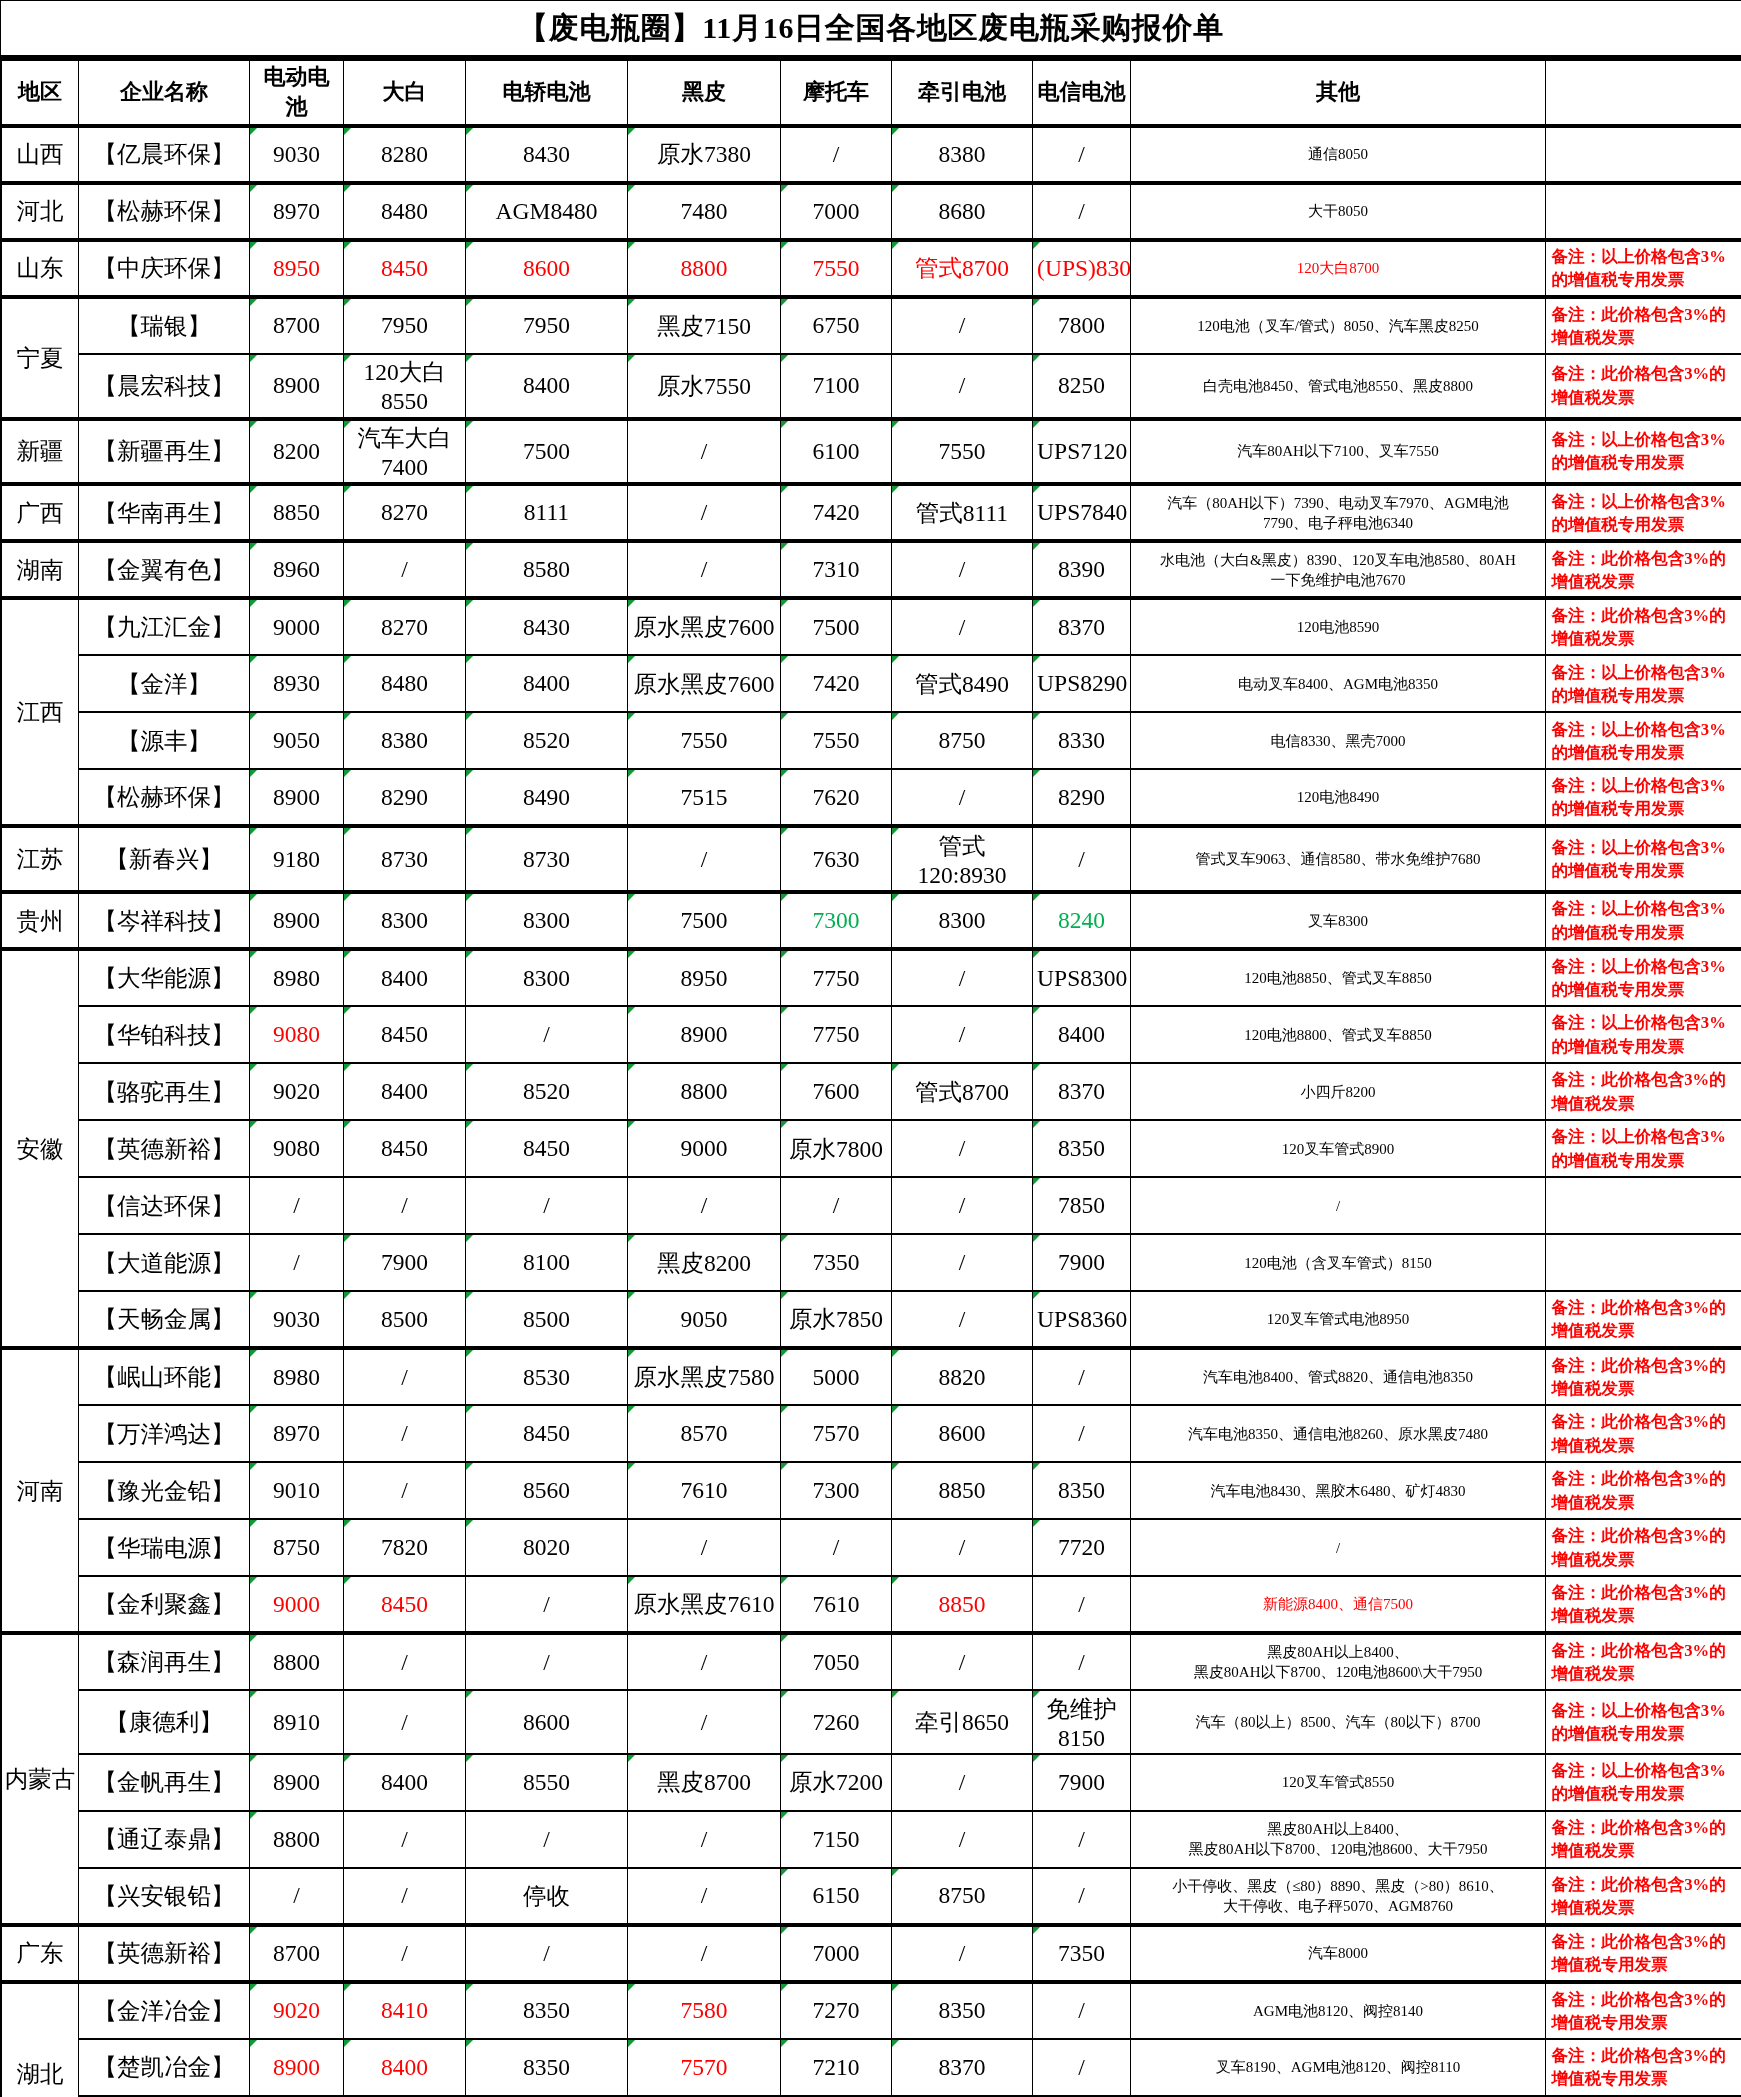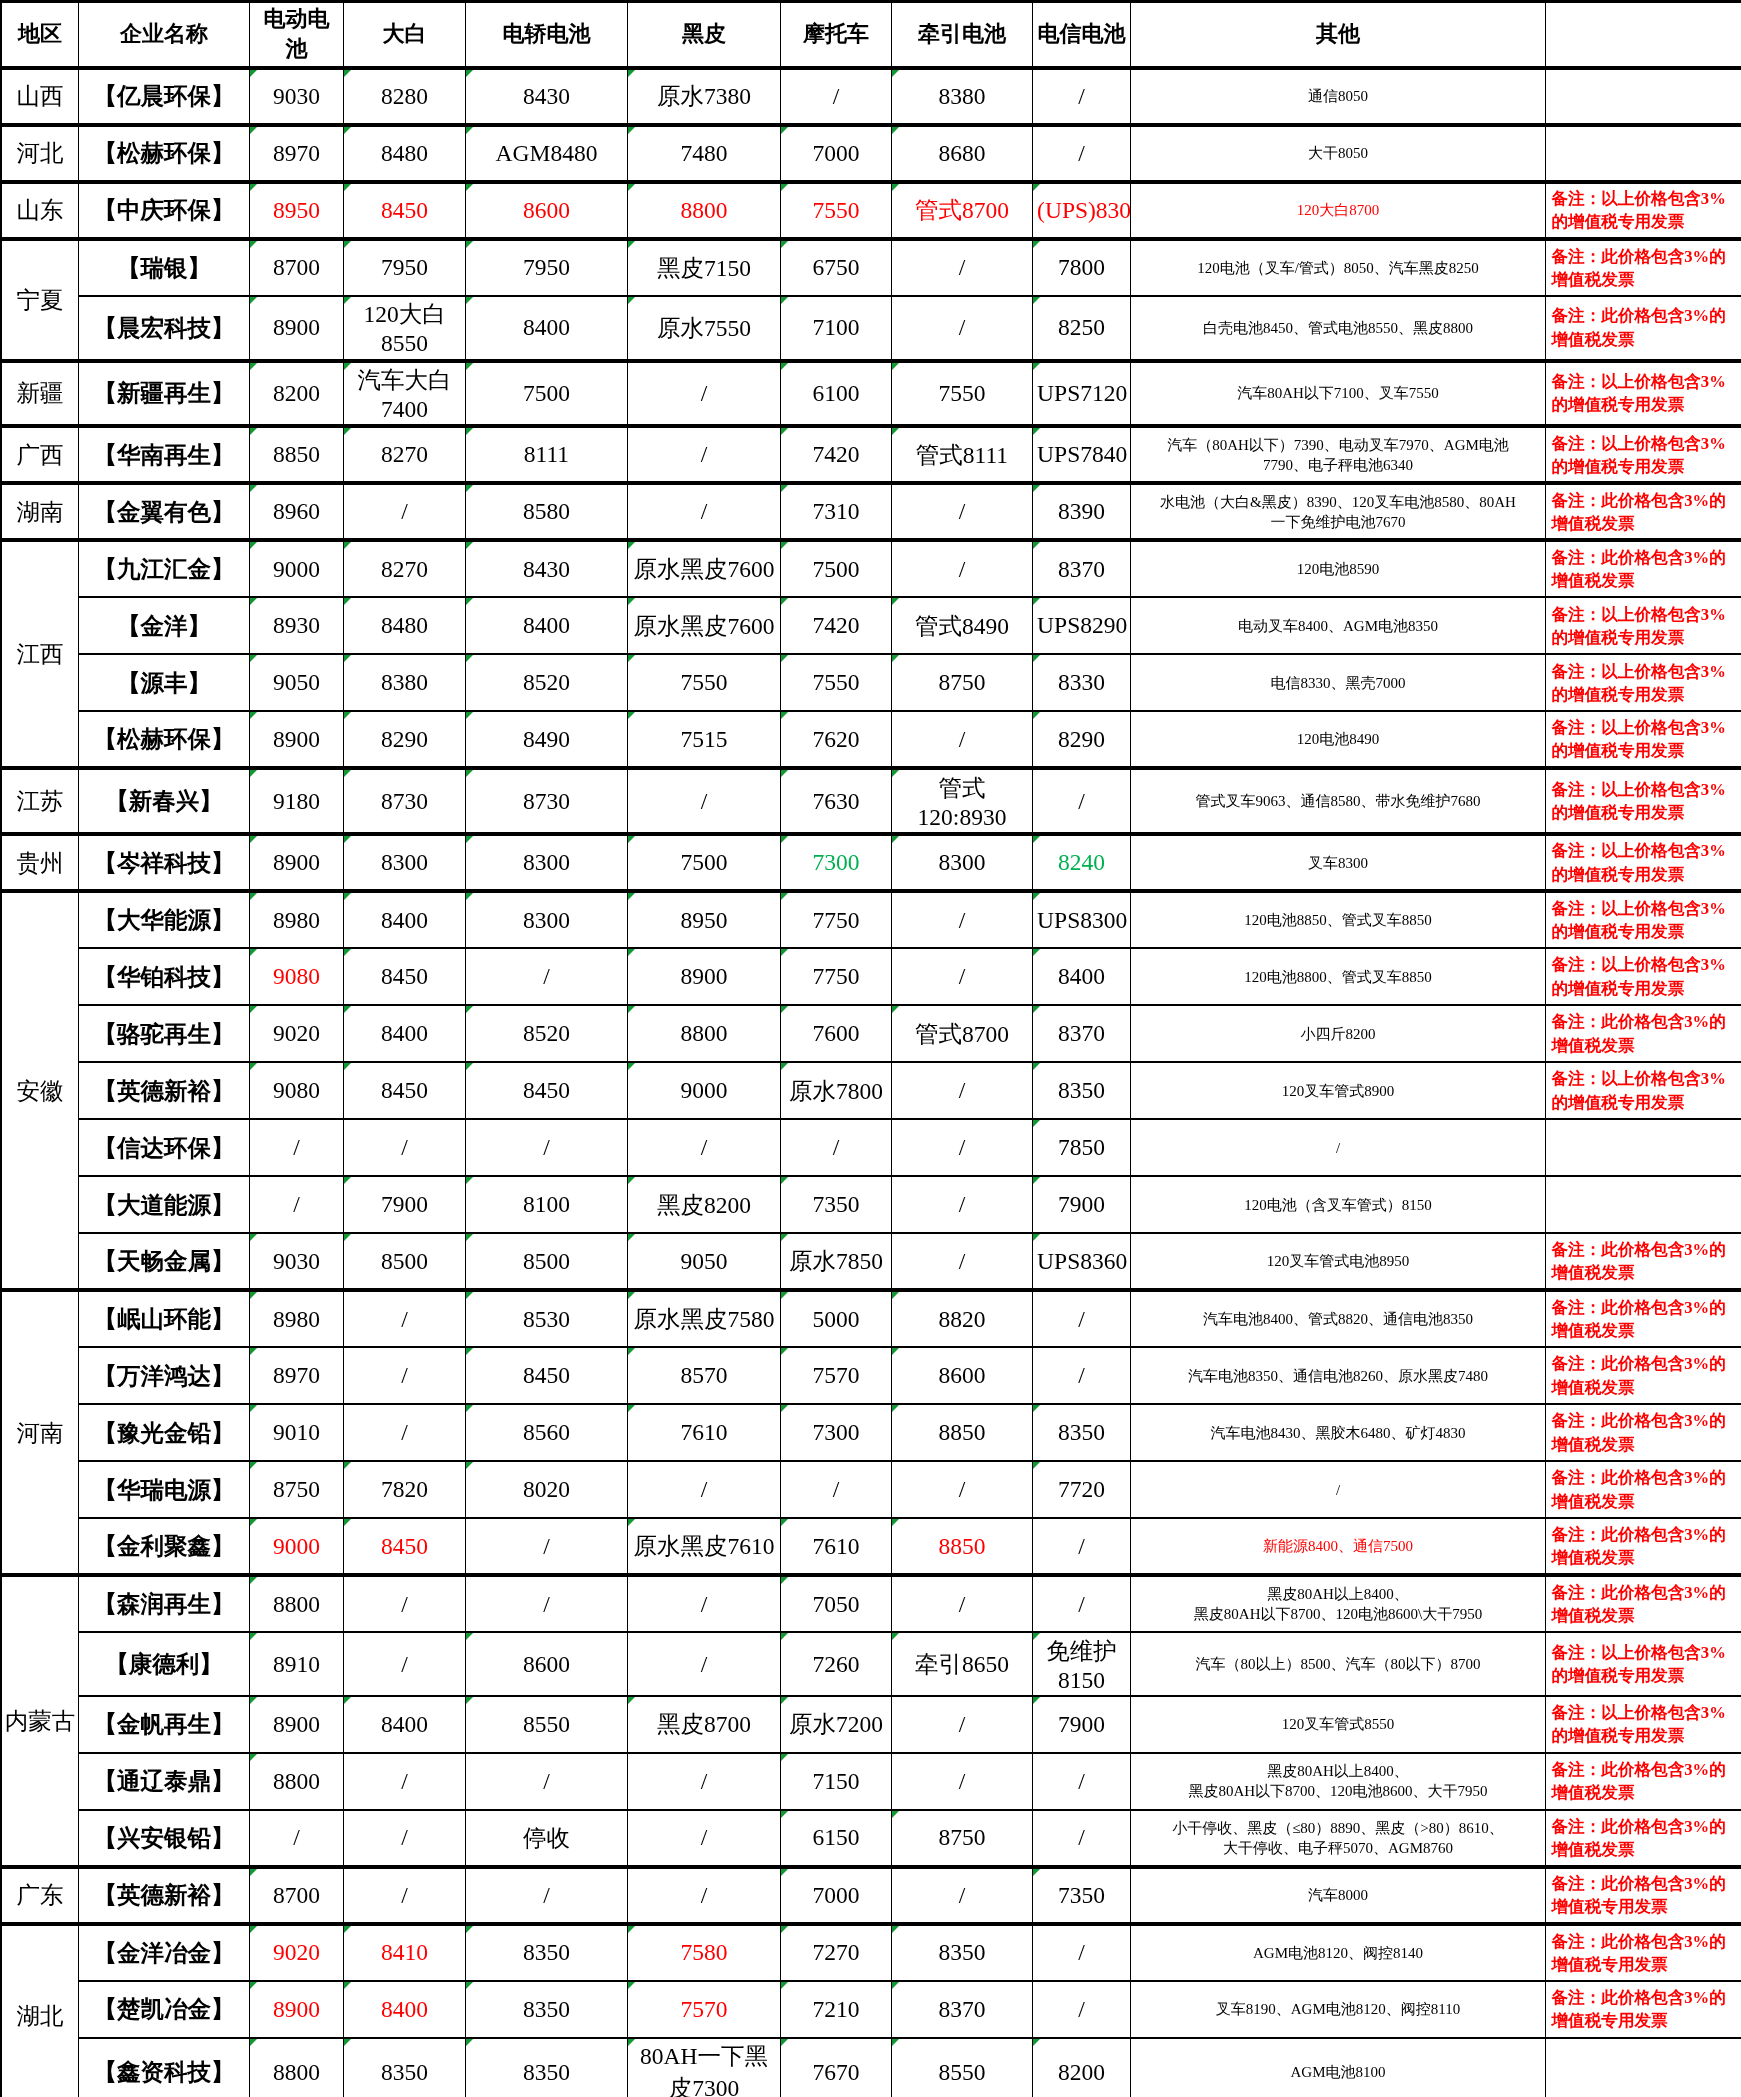--- a/index.html
+++ b/index.html
@@ -11,35 +11,36 @@
   col.c-region{width:77px}col.c-company{width:171px}col.c-v0{width:94px}
   col.c-v1{width:122px}col.c-v2{width:162px}col.c-v3{width:153px}col.c-v4{width:111px}
   col.c-v5{width:141px}col.c-v6{width:98px}col.c-v7{width:415px}col.c-note{width:198px}
   th,td{border:1.4px solid #000;border-top-width:2.8px;border-bottom-width:2.8px;
     text-align:center;vertical-align:middle;padding:1.4px 4.1px;overflow:hidden;
     box-sizing:border-box;background:#fff;}
   thead th{height:55px;font-size:22px;font-weight:bold;border-bottom-width:4.1px;}
   tbody tr{height:57px;}
   tr.gstart td{border-top-width:4.1px;}
   td.region{font-size:23.5px;padding:1.4px 1.4px;margin-left:37px;}
-  td.company{font-size:23.5px;font-weight:bold;}
+  td.company{font-size:23.5px;font-weight:normal;}
   td.val{font-size:23.5px;}
   td.val.other{font-size:15px;white-space:pre-line;line-height:1.35;padding:1.4px 2.8px;}
   td.note{font-size:16.6px;font-weight:bold;color:#ff0000;text-align:left;
     line-height:1.4;padding:1.4px 5.5px;}
   td.red{color:#ff0000;}
   td.green{color:#00b050;}
   td.tri{position:relative;}
   td.tri::before{content:'';position:absolute;top:0;left:0;width:0;height:0;
     border-top:7.6px solid #119933;border-right:7.6px solid transparent;}
 </style>
 </head>
 <body>
 
 <div class="sheet">
+  <div class="title-row">【废电瓶圈】11月16日全国各地区废电瓶采购报价单</div>
   <table>
     <colgroup>
       <col class="c-region">
         <col class="c-company">
         <col class="c-v0">
         <col class="c-v1">
       <col class="c-v2">
         <col class="c-v3">
         <col class="c-v4">
         <col class="c-v5">

